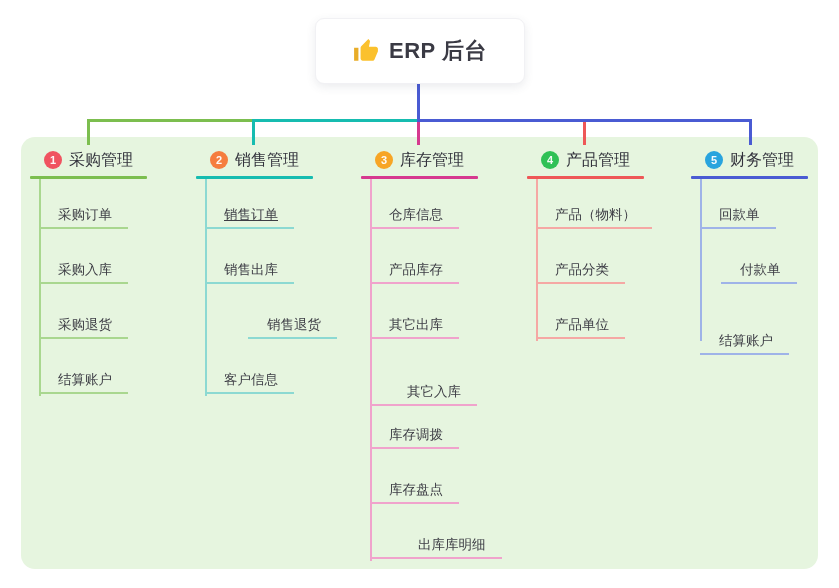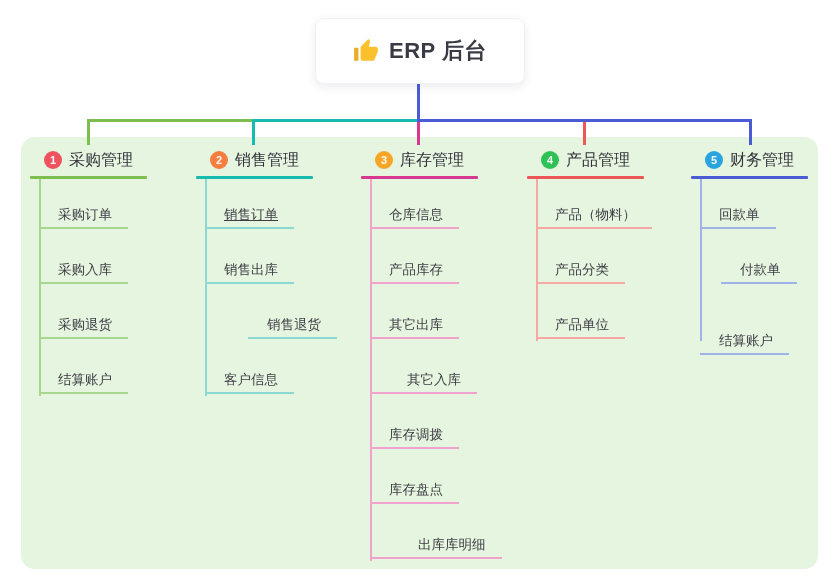--- a/index.html
+++ b/index.html
@@ -104,21 +104,21 @@
       <div class="branch" style="left: 361px;">
     <div class="branch-header">
       <span class="badge" style="background: rgb(247, 165, 37);">3</span>
       <span class="branch-title">库存管理</span>
     </div>
     <div class="branch-underline" style="background: rgb(214, 57, 143);"></div>
     <div class="child-rail" style="background: rgb(240, 163, 204); height: 382px;"></div>
   <div class="child" style="top: 55px; border-bottom-color: rgb(240, 163, 204);">仓库信息</div>
         <div class="child" style="top: 110px; border-bottom-color: rgb(240, 163, 204);">产品库存</div>
         <div class="child" style="top: 165px; border-bottom-color: rgb(240, 163, 204);">其它出库</div>
-        <div class="child" style="top: 220px; border-bottom-color: rgb(240, 163, 204); padding-left: 37px;">其它入库</div>
+        <div class="child" style="top: 232px; border-bottom-color: rgb(240, 163, 204); padding-left: 37px;">其它入库</div>
         <div class="child" style="top: 275px; border-bottom-color: rgb(240, 163, 204);">库存调拨</div>
         <div class="child" style="top: 330px; border-bottom-color: rgb(240, 163, 204);">库存盘点</div>
         <div class="child" style="top: 385px; border-bottom-color: rgb(240, 163, 204); padding-left: 48px;">出库库明细</div>
       </div>
       <div class="branch" style="left: 527px;">
     <div class="branch-header">
       <span class="badge" style="background: rgb(48, 193, 86);">4</span>
       <span class="branch-title">产品管理</span>
     </div>
     <div class="branch-underline" style="background: rgb(238, 87, 87);"></div>

